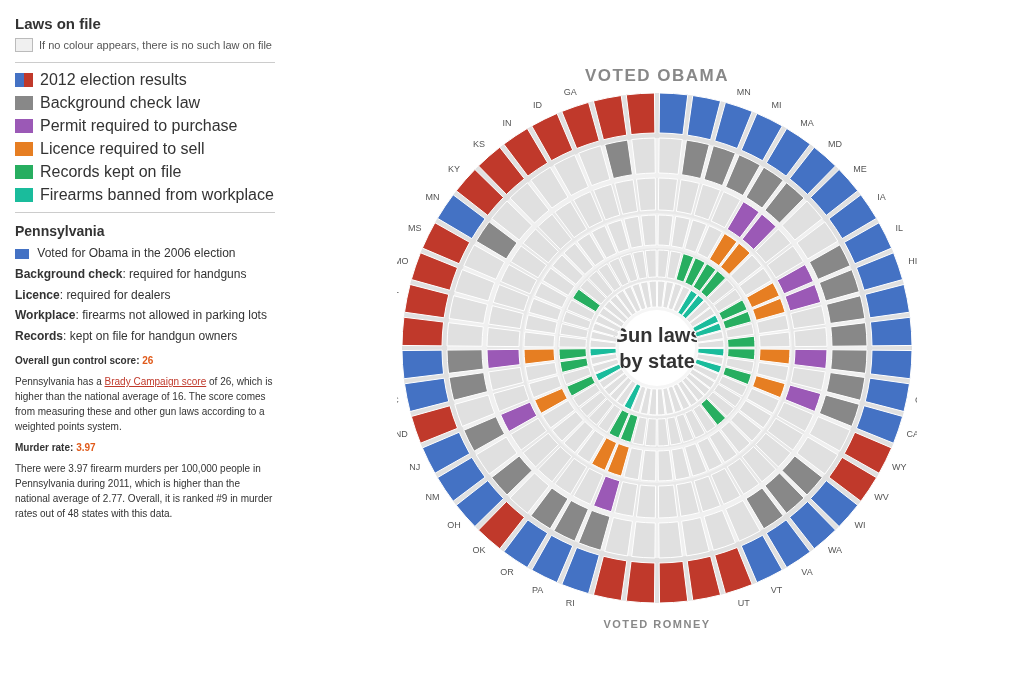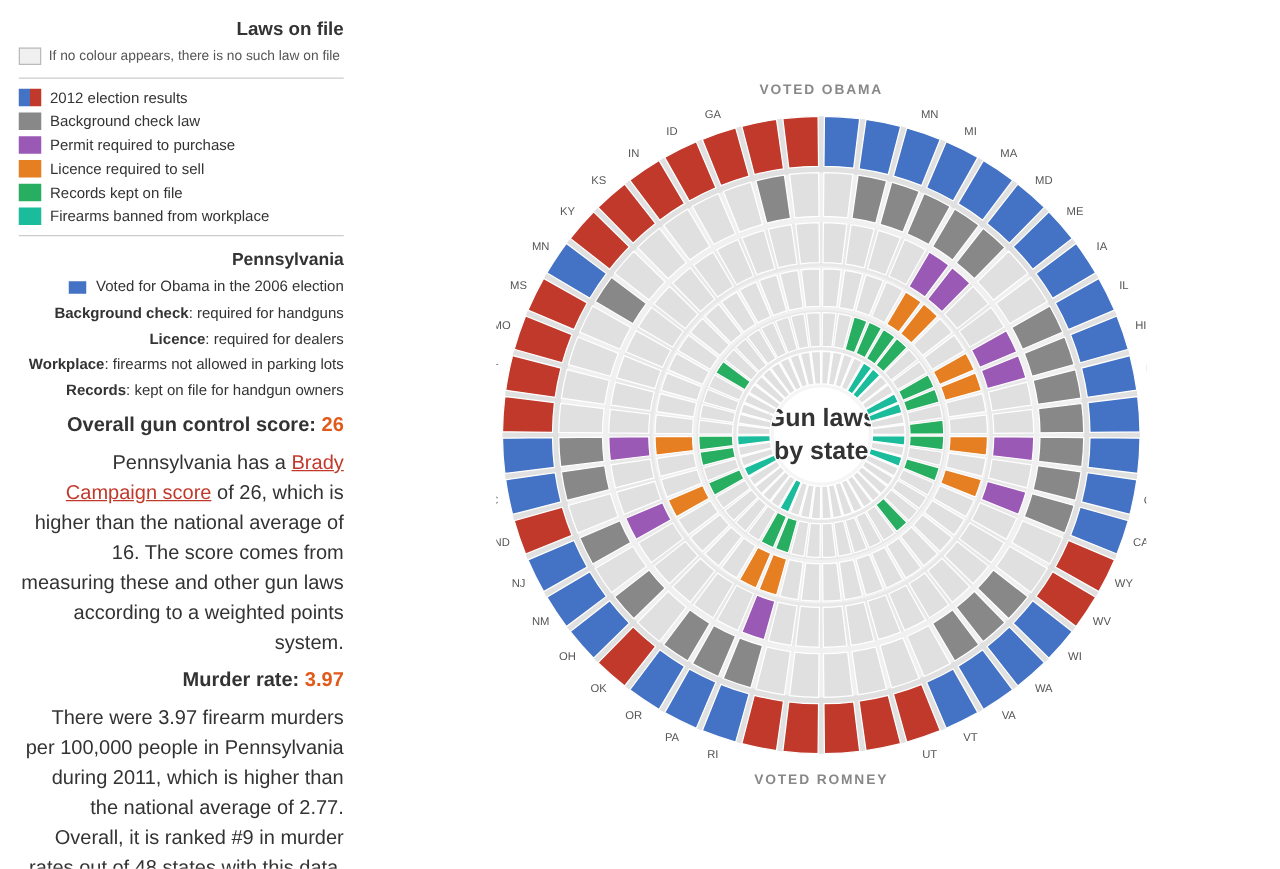--- a/index.html
+++ b/index.html
@@ -10,21 +10,20 @@
       color: #333;
       width: 1024px;
       height: 695px;
       overflow: hidden;
       display: flex;
     }
     .left-panel {
       width: 290px;
       padding: 15px 15px 17px 15px;
       flex-shrink: 0;
-      text-align: right;
     }
     .laws-title {
       font-size: 15px;
       font-weight: bold;
       margin-bottom: 6px;
     }
     .no-colour-note {
       display: flex;
       align-items: center;
       gap: 6px;
@@ -42,21 +41,21 @@
     .divider {
       border: none;
       border-top: 1px solid #ccc;
       margin: 8px 0;
     }
     .legend-item {
       display: flex;
       align-items: center;
       gap: 7px;
       margin-bottom: 5px;
-      font-size: 12px;
+      font-size: 16px;
     }
     .legend-box {
       width: 18px;
       height: 14px;
       flex-shrink: 0;
     }
     .section-title {
       font-size: 14px;
       font-weight: bold;
       margin: 10px 0 6px 0;
@@ -64,21 +63,21 @@
     .detail-item {
       margin-bottom: 4px;
       font-size: 12px;
       line-height: 1.4;
     }
     .detail-item b { font-weight: bold; }
     .score-section {
       margin-top: 8px;
     }
     .score-section p {
-      font-size: 16px;
+      font-size: 10px;
       line-height: 1.5;
       margin-bottom: 6px;
     }
     .highlight-red { color: #e05a1a; font-weight: bold; }
     .highlight-link { color: #c0392b; text-decoration: underline; cursor: pointer; }
     .right-panel {
       flex: 1;
       position: relative;
       display: flex;
       align-items: center;
@@ -87,21 +86,21 @@
     .chart-container {
       position: relative;
       width: 520px;
       height: 520px;
     }
     .voted-obama {
       position: absolute;
       top: -22px;
       left: 50%;
       transform: translateX(-50%);
-      font-size: 11px;
+      font-size: 17px;
       font-weight: bold;
       letter-spacing: 1.5px;
       color: #888;
       text-transform: uppercase;
     }
     .voted-romney {
       position: absolute;
       bottom: -22px;
       left: 50%;
       transform: translateX(-50%);

